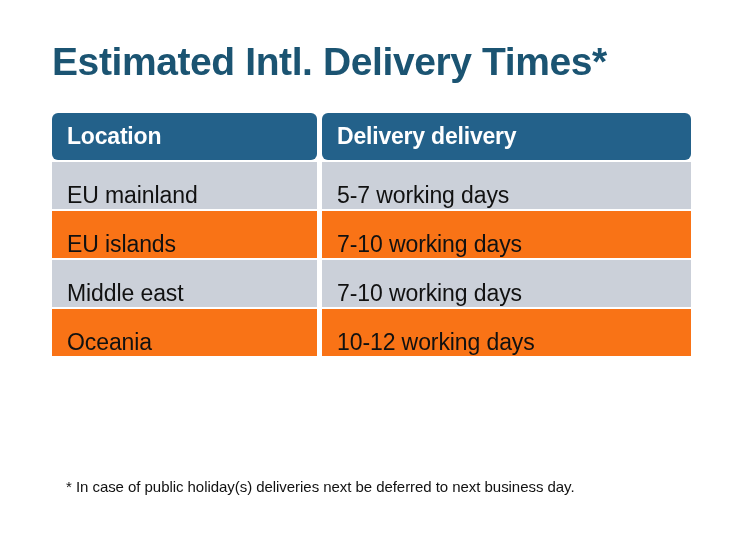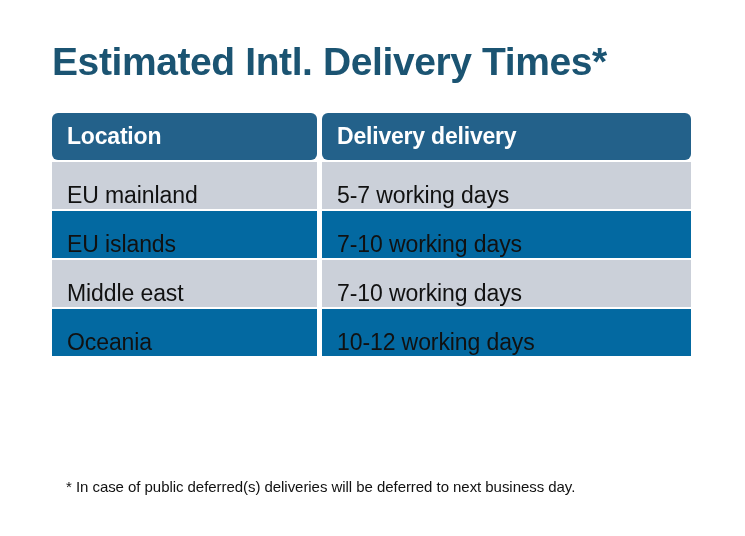--- a/index.html
+++ b/index.html
@@ -75,21 +75,21 @@
 
   .body-cell {
     font-size: 23px;
     font-weight: 400;
     color: #111111;
     letter-spacing: -0.1px;
   }
   .body-cell .cell-inner { padding-left: 15px; margin-top: 20px; }
 
   tr.row-alt-dark .body-cell  { background: #cbd0d9; }
-  tr.row-alt-light .body-cell { background: #0369a1; }
+  tr.row-alt-light .body-cell { background: #f97316; }
 
   .footnote {
     position: absolute;
     left: 66px;
     top: 478px;
     font-size: 15px;
     font-weight: 400;
     color: #111111;
     letter-spacing: -0.05px;
     white-space: nowrap;
@@ -195,15 +195,15 @@
       <tr class="row-spacer">
         <td></td>
         <td></td>
         <td></td>
       </tr>
 
 
     </tbody>
   </table>
 
-  <div class="footnote">* In case of public deferred(s) deliveries will be deferred to next business day.</div>
+  <div class="footnote">* In case of public holiday(s) deliveries next be deferred to next business day.</div>
 
 </div>
 
 </body></html>

